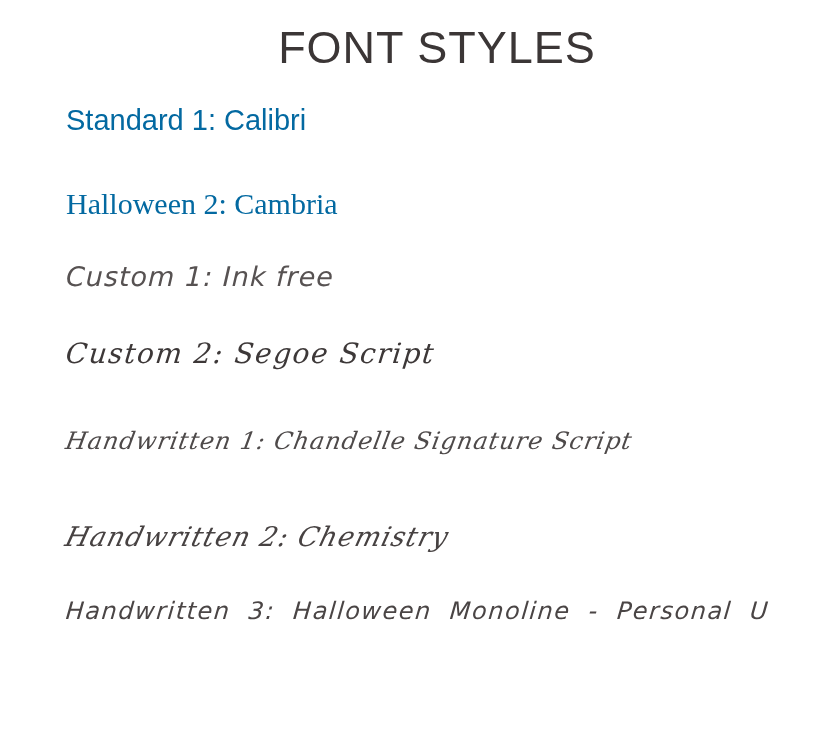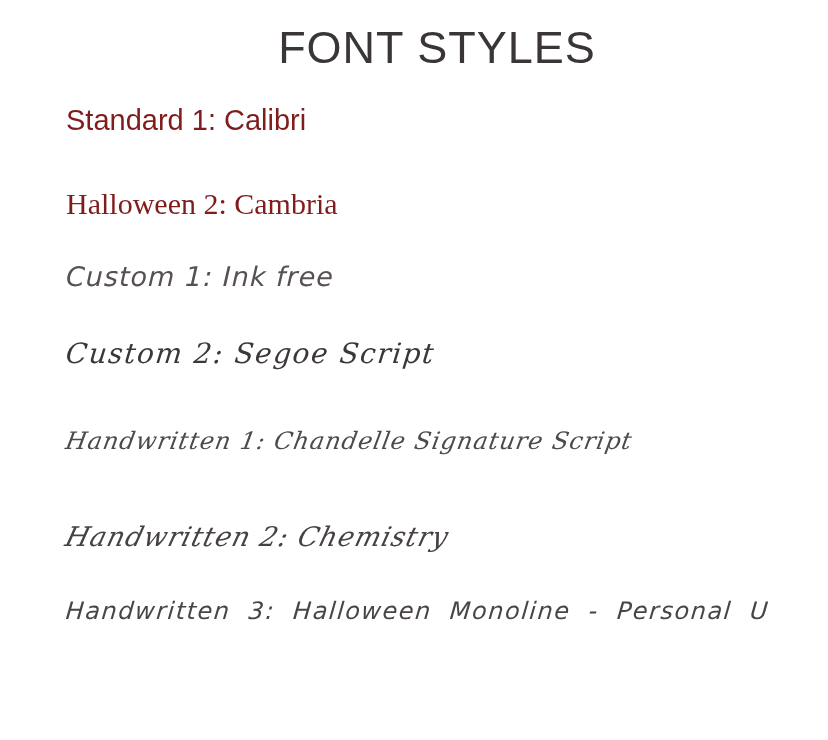--- a/index.html
+++ b/index.html
@@ -26,21 +26,21 @@
     font-size: 45px;
     font-weight: 400;
     letter-spacing: 1px;
     color: #3b3636;
     padding-left: 46px;
   }
   .sample {
     position: absolute;
     left: 66px;
     white-space: nowrap;
-    color: #7f1d1d;
+    color: #0369a1;
     line-height: 1.1;
   }
   
   .sample-0 {
     top: 105px;
     font-family: "Liberation Sans", sans-serif;
     font-size: 29px;
   }
   
   .sample-1 {

